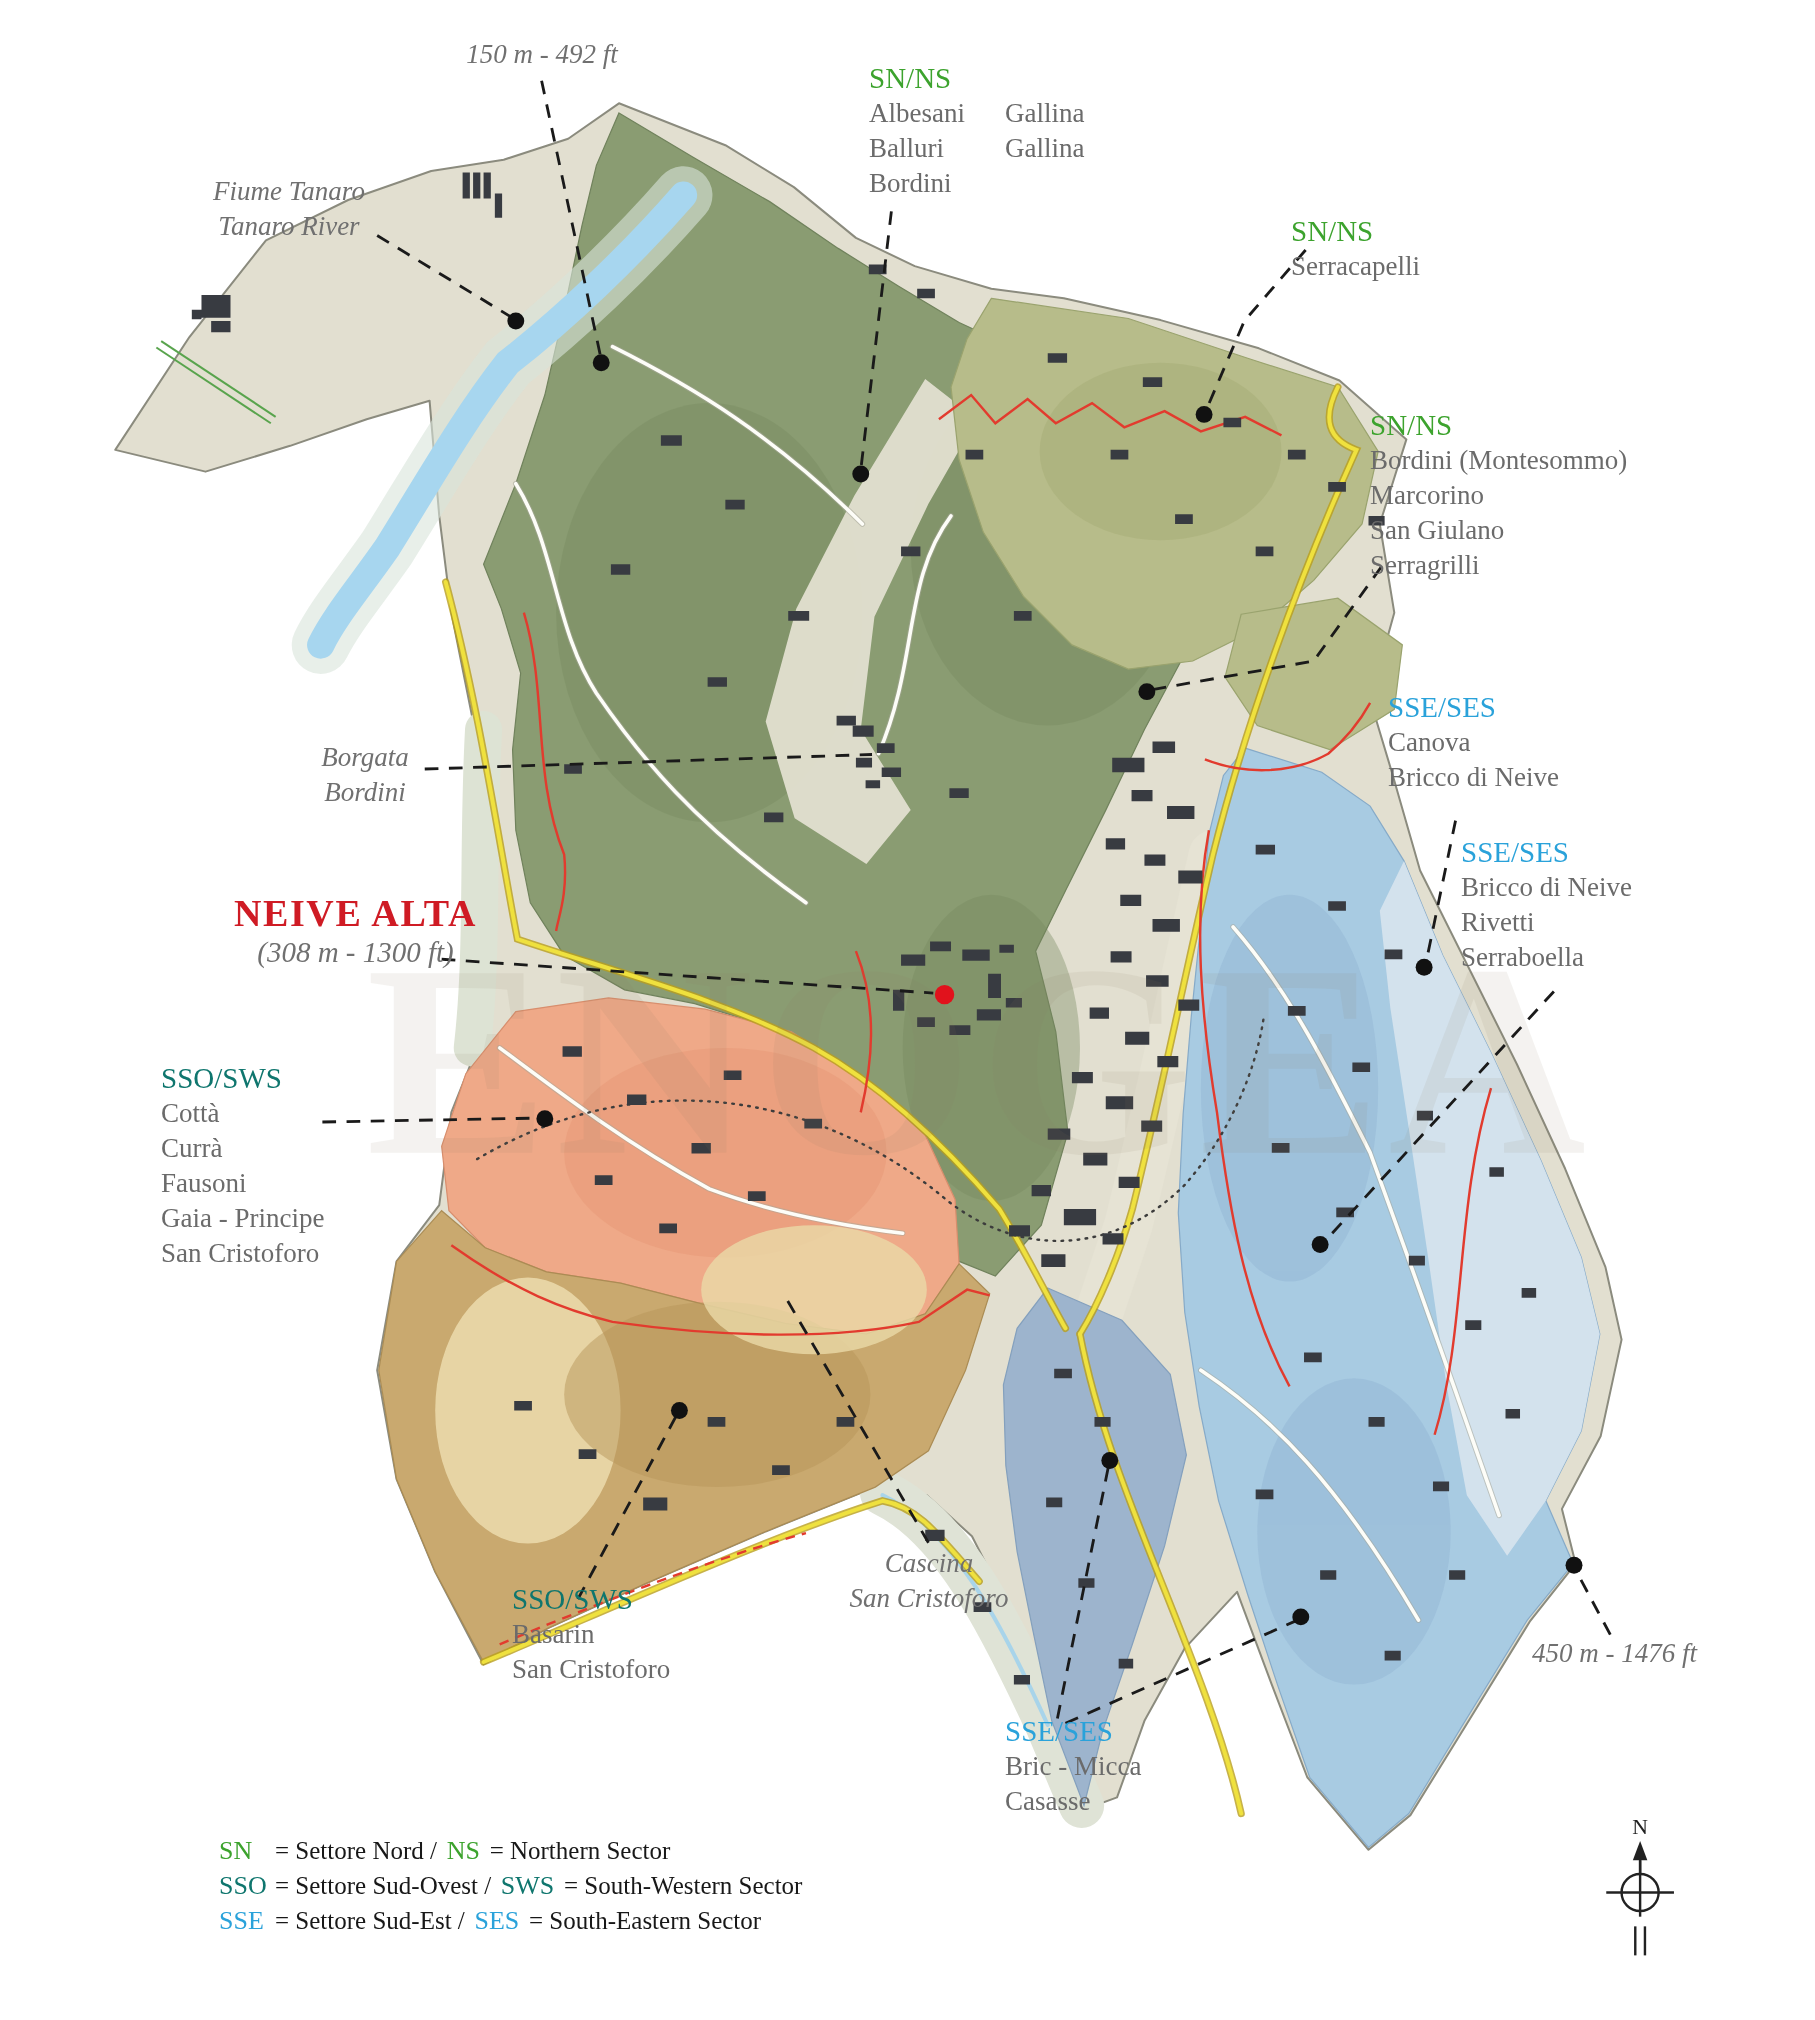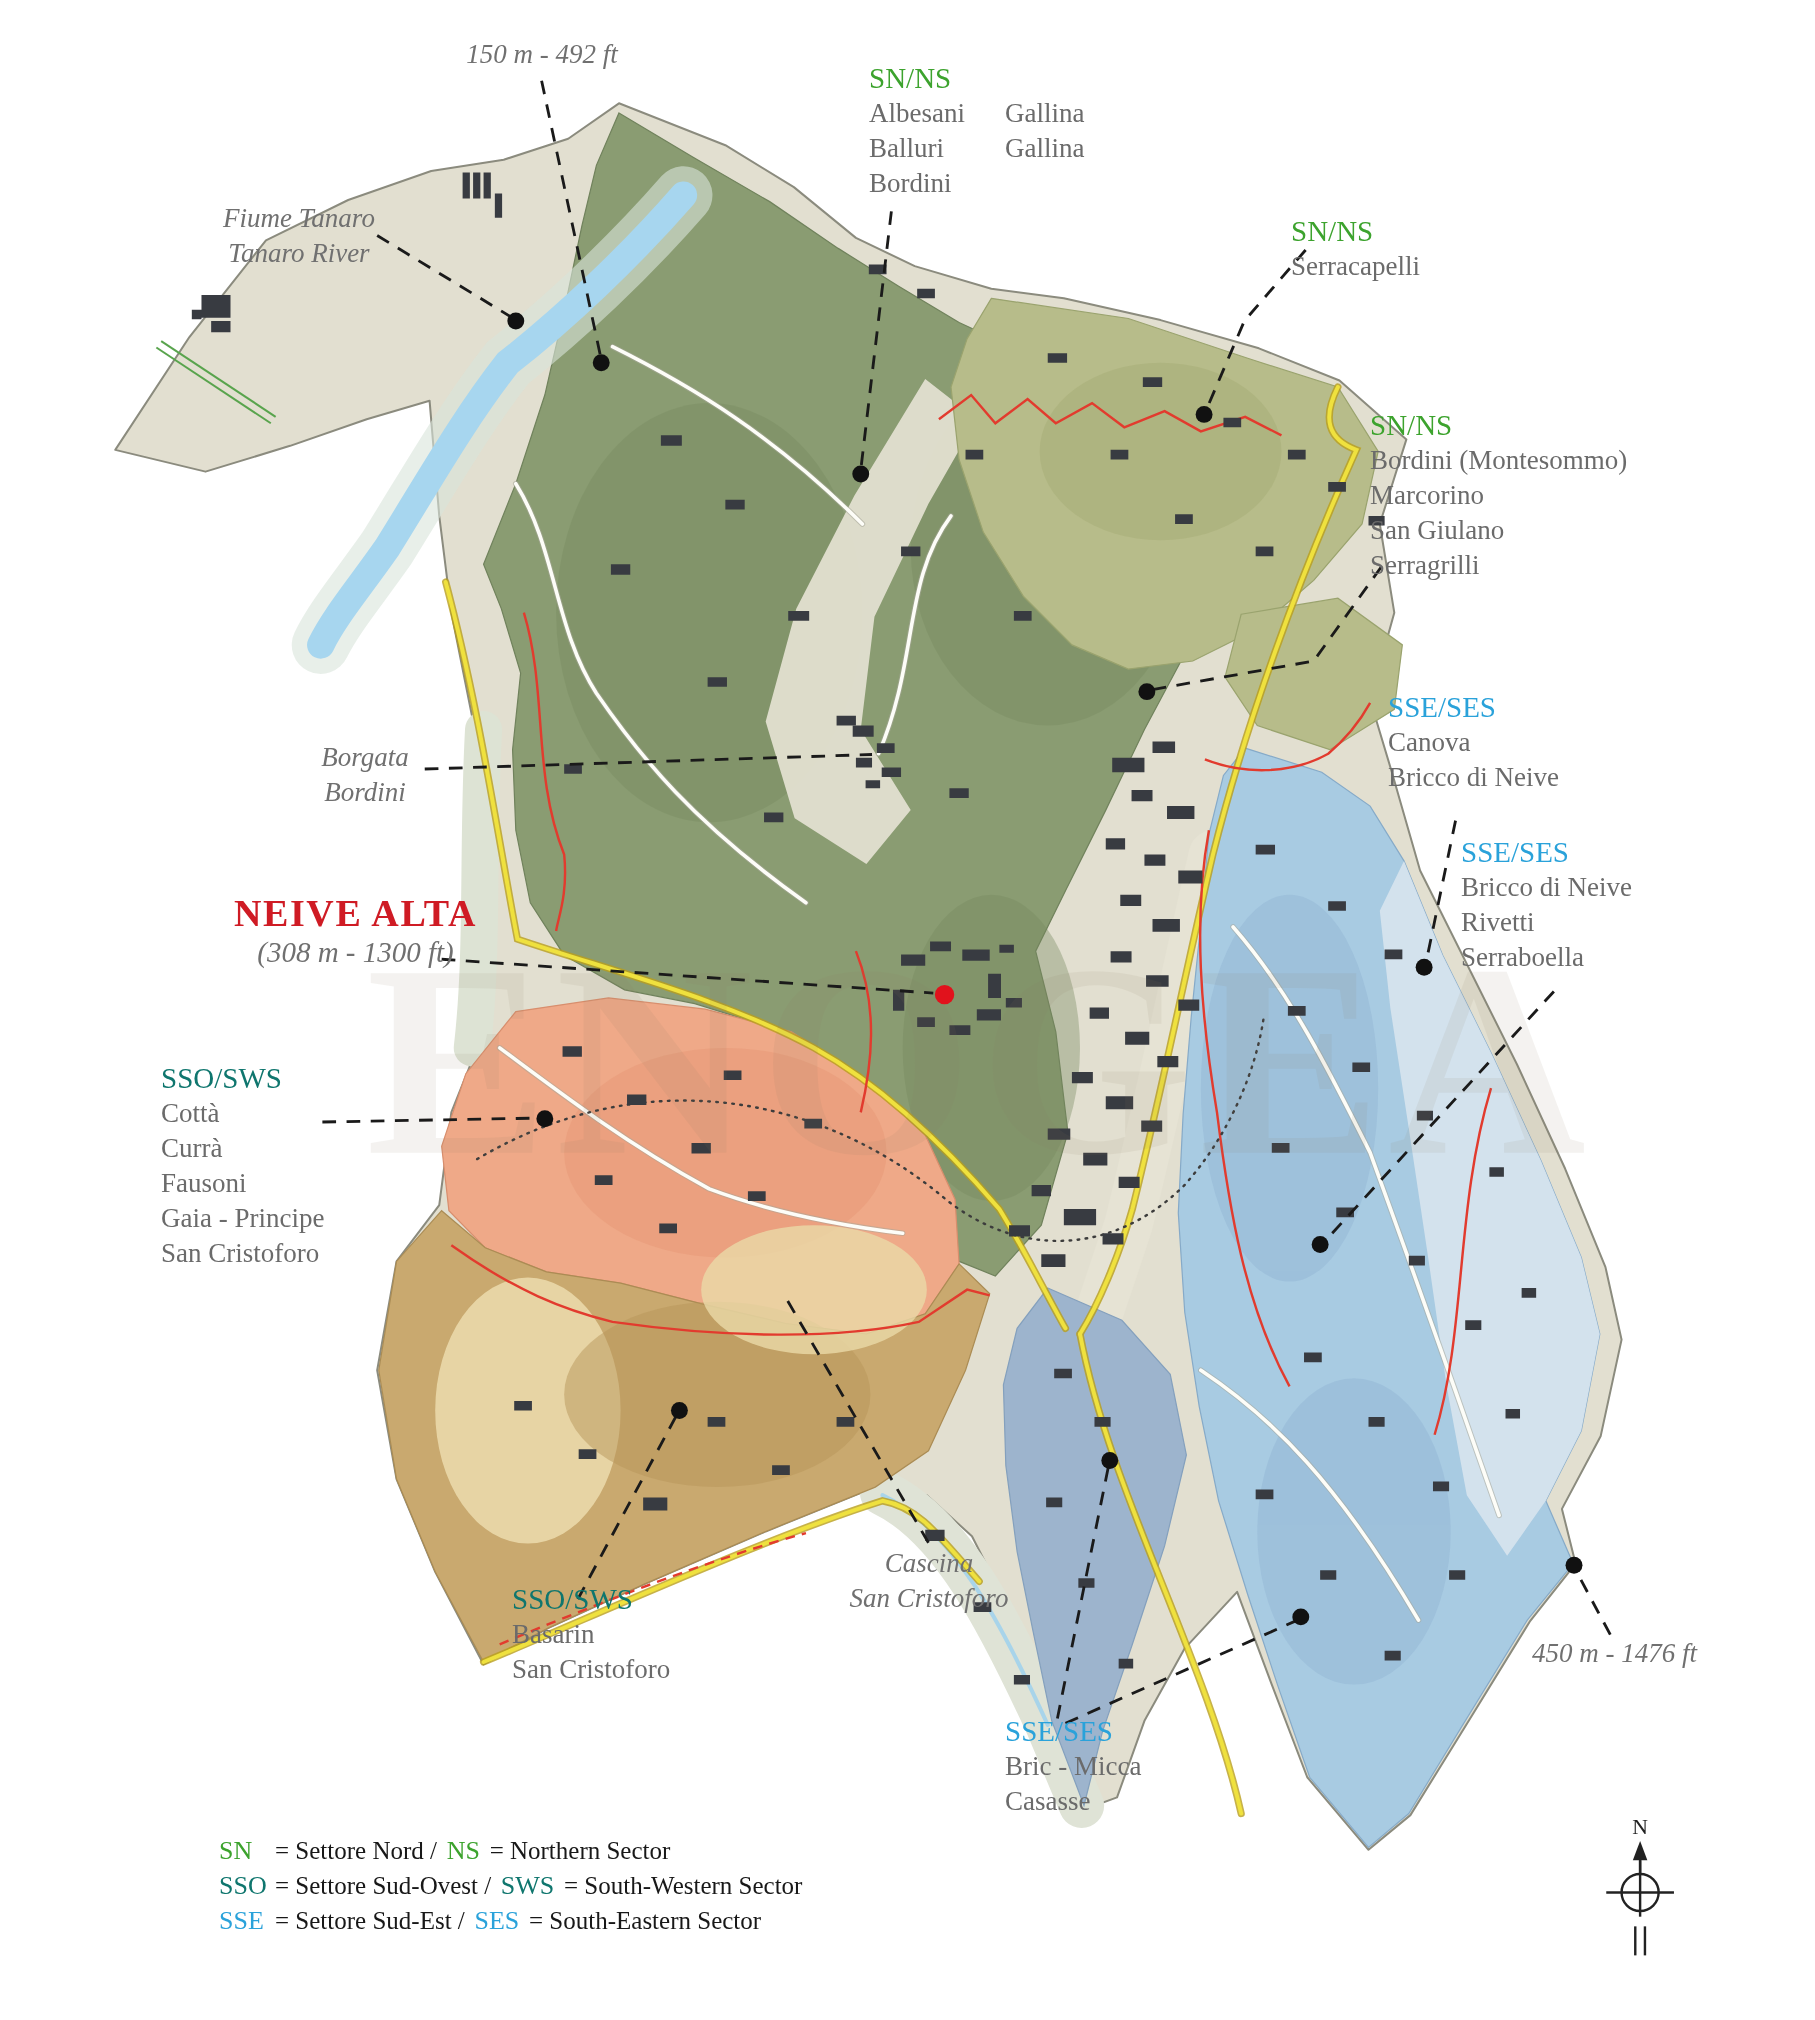--- a/index.html
+++ b/index.html
@@ -239,21 +239,21 @@
       <polygon points="2035,2284 2026,2308 2044,2308" fill="#222222" stroke="none"></polygon>
       <line x1="2035" y1="2308" x2="2035" y2="2325"></line>
       <line x1="2029" y1="2390" x2="2029" y2="2426"></line>
       <line x1="2041" y1="2390" x2="2041" y2="2426"></line>
     </g>
     <text x="2035" y="2276" font-size="27" text-anchor="middle" fill="#222222">N</text>
   </svg>
 
   <div class="lbl italic center elev" style="left:413px;top:37px;width:258px;">150 m - 492 ft</div>
 
-  <div class="lbl italic center" style="left:170px;top:174px;width:258px;margin-top:27px;">
+  <div class="lbl italic center" style="left:160px;top:174px;width:258px;">
     <div>Fiume Tanaro</div>
     <div>Tanaro River</div>
   </div>
 
   <div class="lbl" style="left:869px;top:61px;">
     <span class="code c-green">SN/NS</span>
     <div class="two-col">
       <div>
         <div>Albesani</div>
         <div>Balluri</div>

